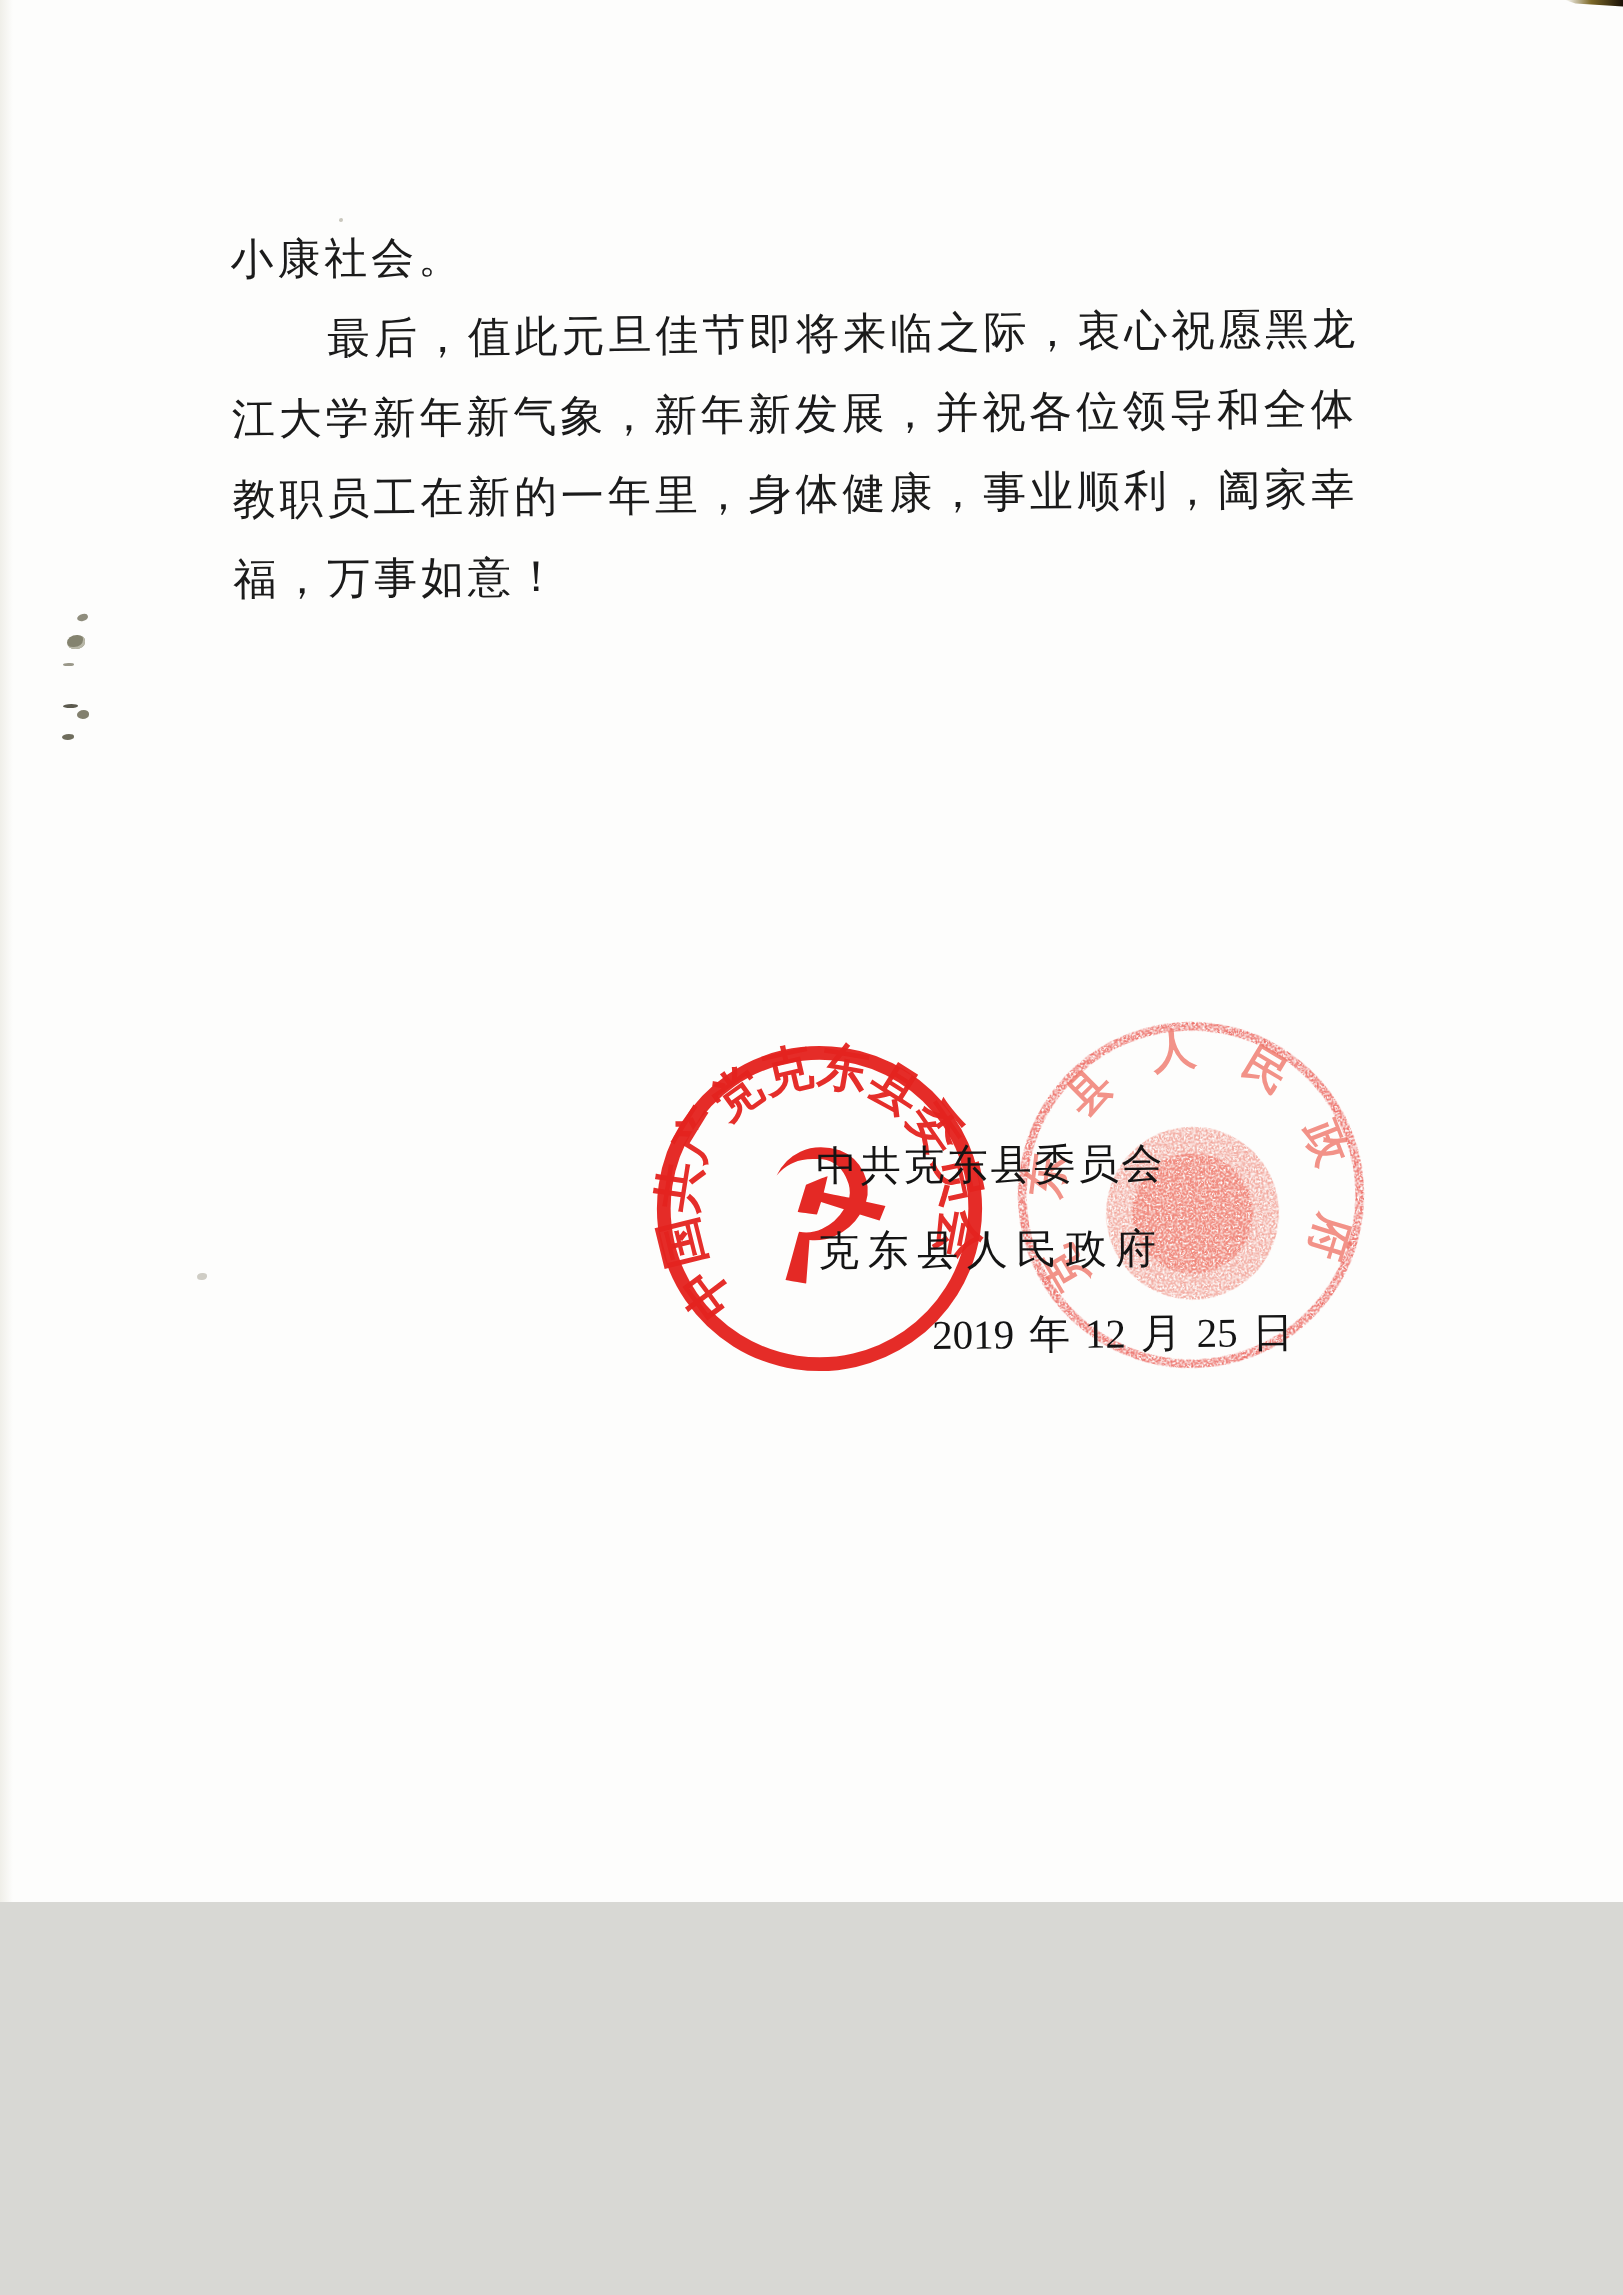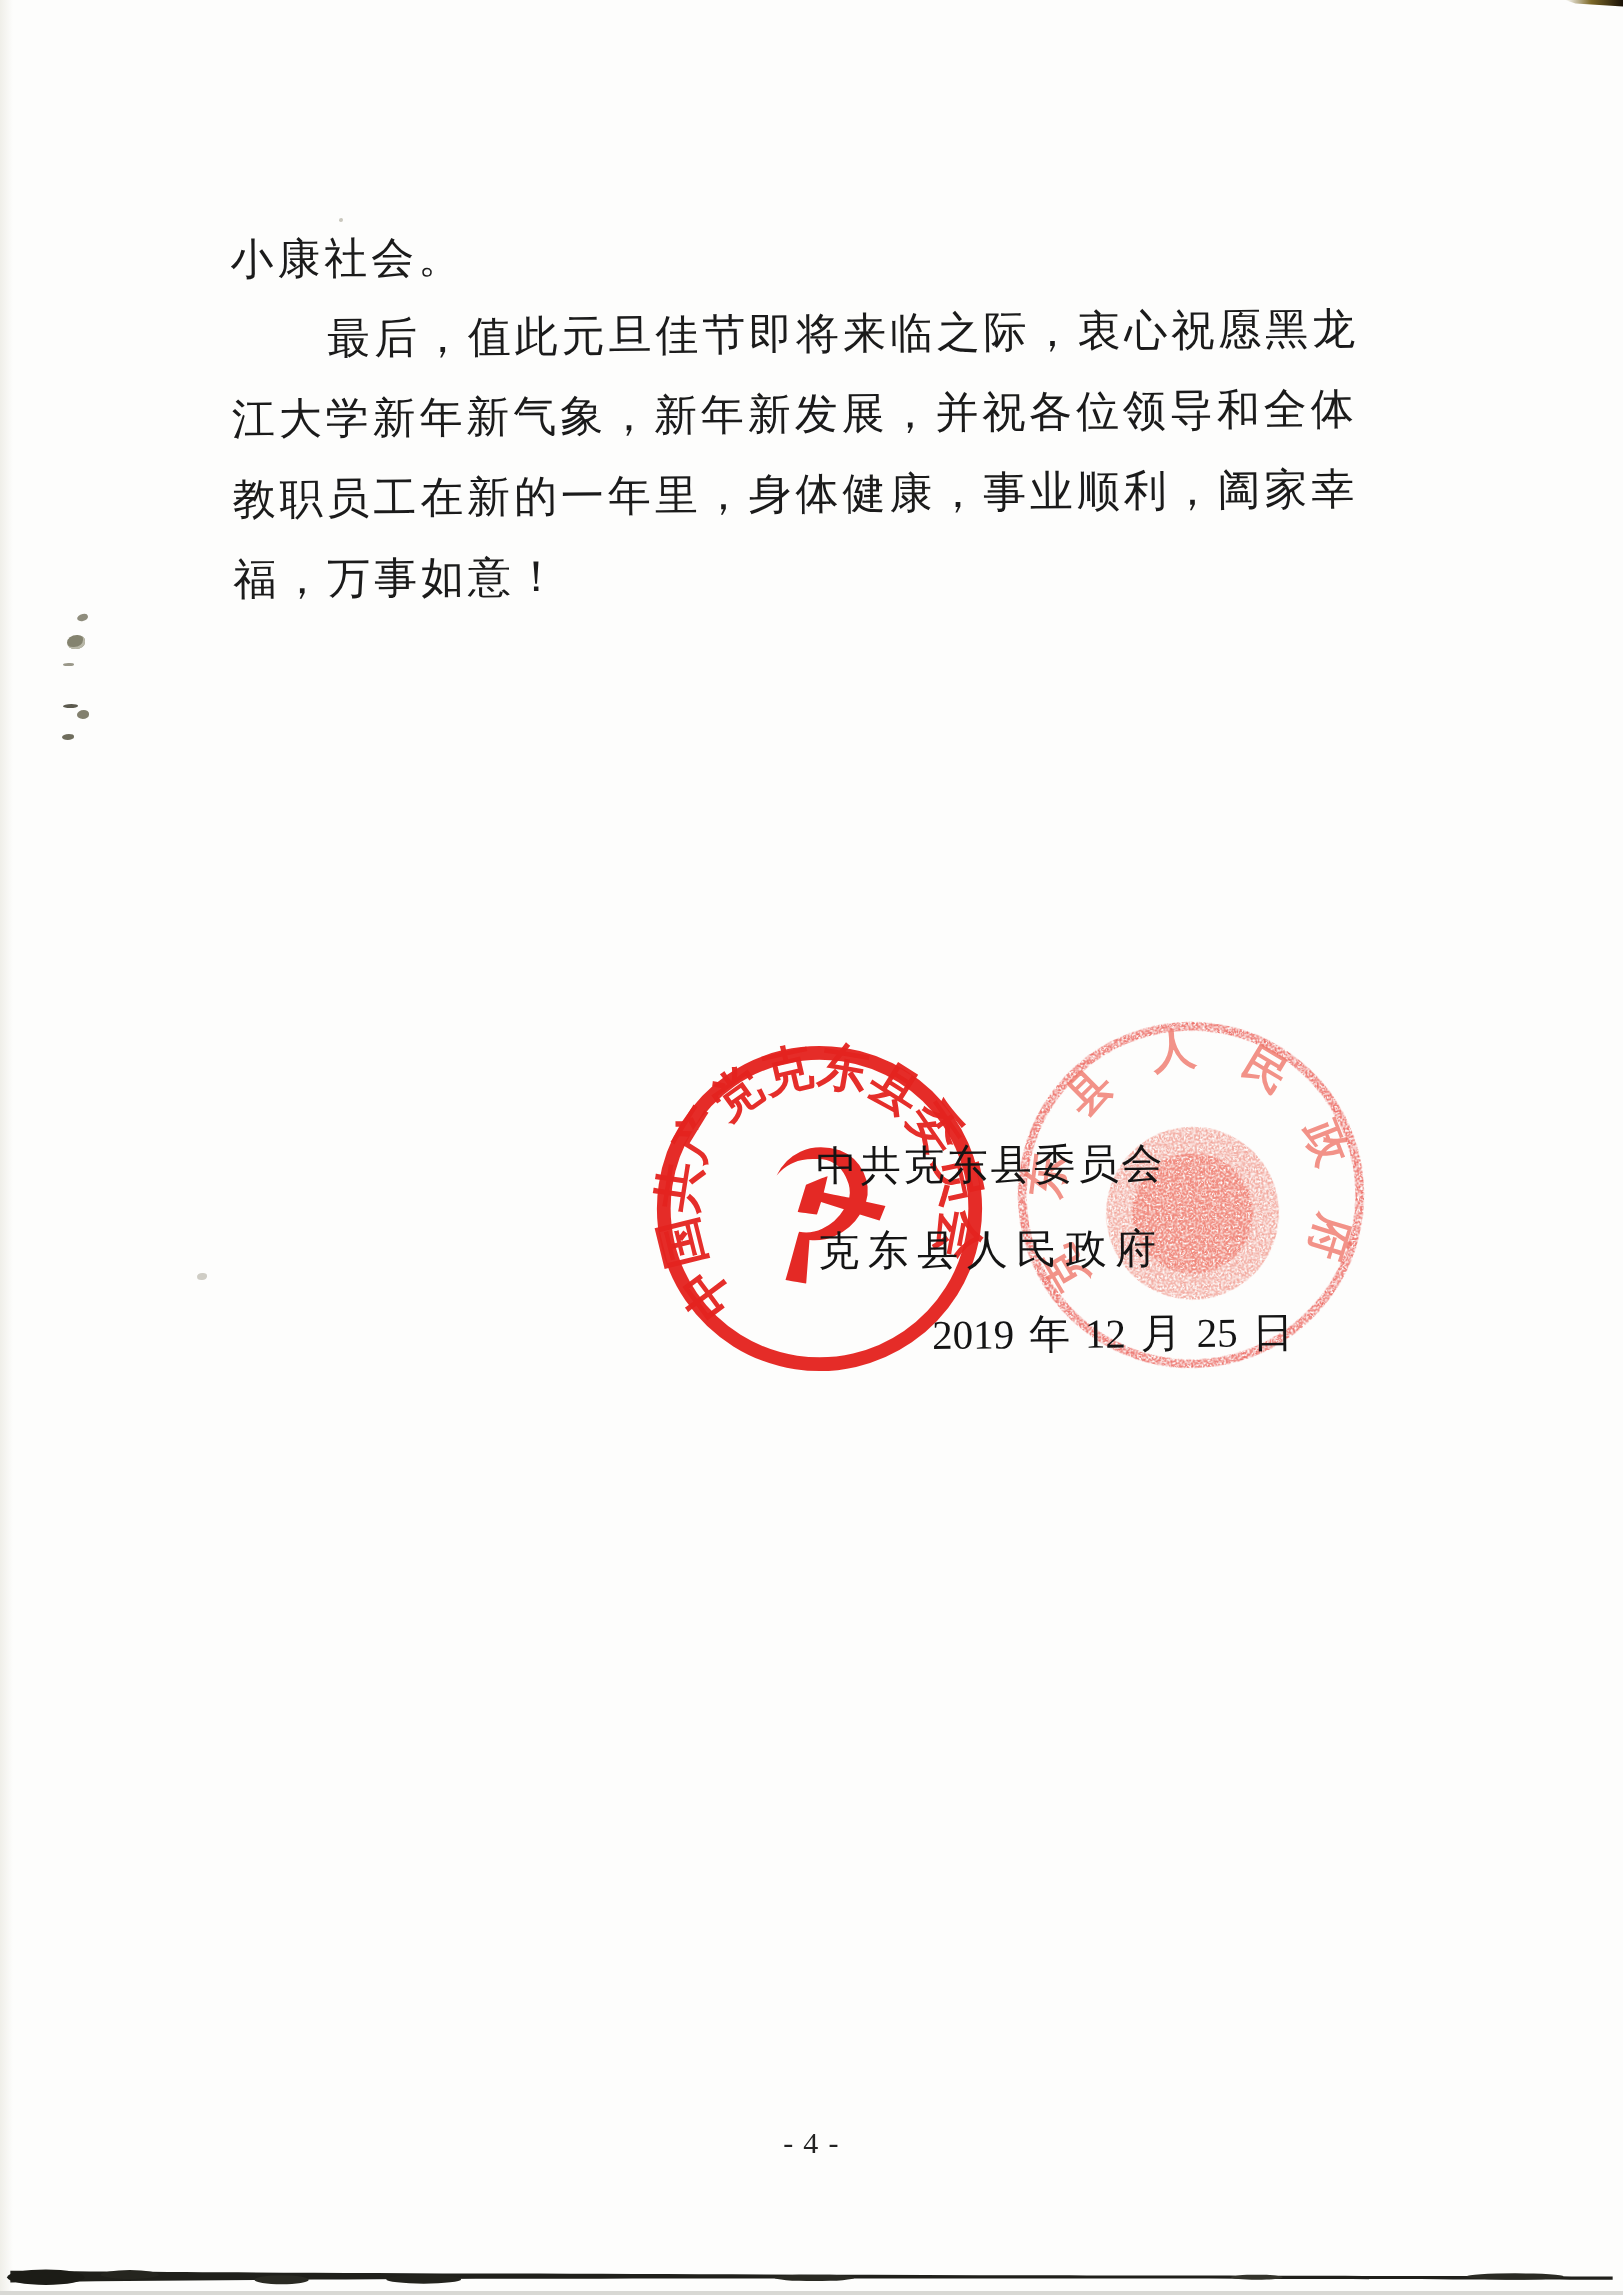--- a/index.html
+++ b/index.html
@@ -1,18 +1,18 @@
 <!DOCTYPE html>
 <html style="font-size:10.5px"><head>
 <meta charset="utf-8">
 <style>
   html,body{margin:0;padding:0;background:#d8d8d4;}
   .page{
     position:relative;
-    width:1623px;height:2291px;
+    width:1623px;height:1902px;
     background:#fdfdfc;
     overflow:hidden;
     font-family:"Liberation Serif","DejaVu Serif",serif;
     color:#181818;
   }
   
   .edge-strip{
     position:absolute;left:0;top:0;width:13px;height:2295px;
     background:linear-gradient(to right,#ecebe4,rgba(255,255,255,0));
     opacity:.8;

